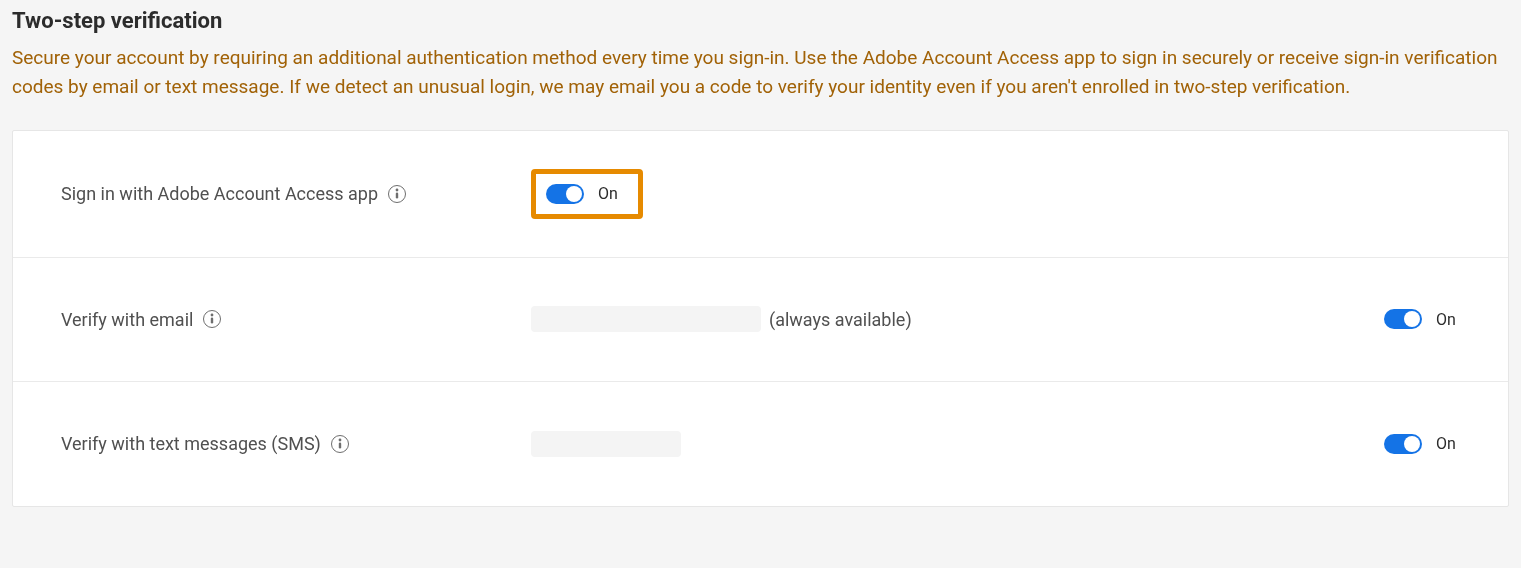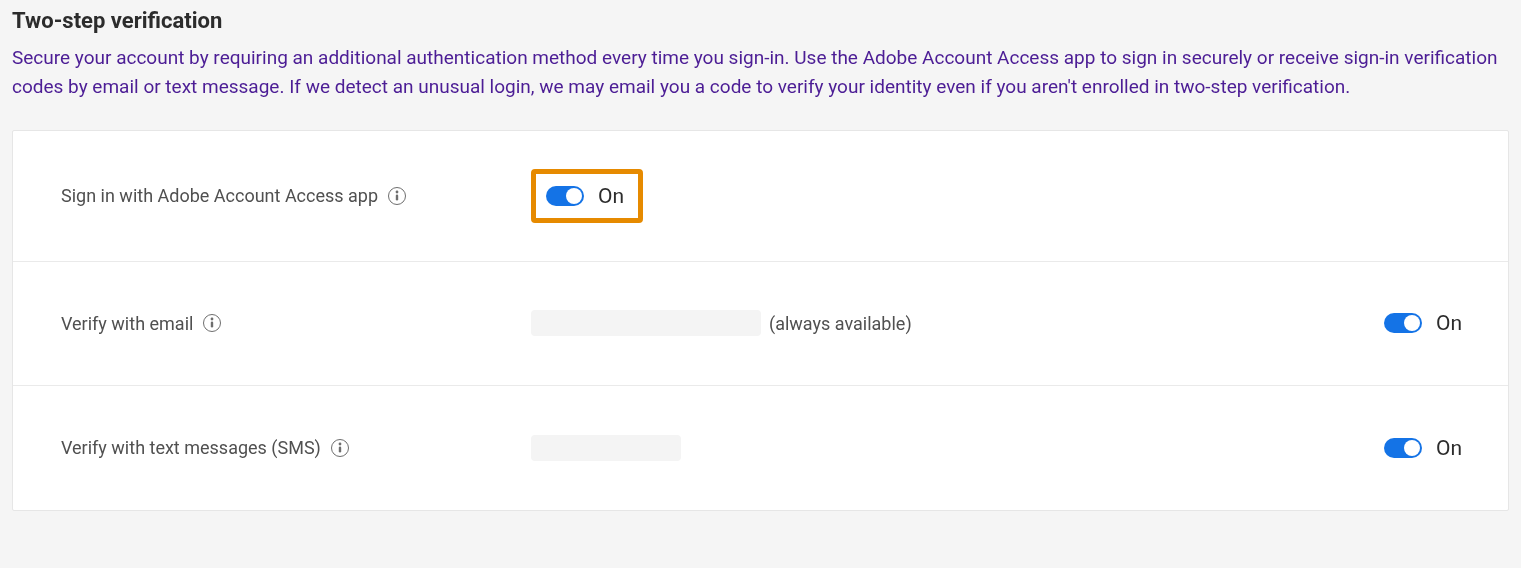--- a/index.html
+++ b/index.html
@@ -12,37 +12,37 @@
     }
     .section-title {
       font-size: 22px;
       font-weight: 700;
       color: #2c2c2c;
       margin-bottom: 10px;
     }
     .section-desc {
       font-size: 19px;
       line-height: 1.55;
-      color: #4c1d95;
+      color: #a16207;
       margin-bottom: 28px;
     }
     .panel {
       background: #fff;
       border: 1px solid #e6e6e6;
       border-radius: 2px;
       overflow: hidden;
     }
     .row {
       display: flex;
       align-items: center;
       padding: 38px 48px;
       border-bottom: 1px solid #eaeaea;
       min-height: 124px;
     }
-    .row:last-child { border-bottom: none; text-align: center; }
+    .row:last-child { border-bottom: none; }
     .col-label {
       display: flex;
       align-items: center;
       gap: 10px;
       width: 470px;
       flex-shrink: 0;
       font-size: 18px;
       color: #505050;
     }
     .col-middle {
@@ -87,21 +87,21 @@
     .toggle .knob {
       position: absolute;
       top: 2px;
       right: 2px;
       width: 16px;
       height: 16px;
       background: #fff;
       border-radius: 50%;
     }
     .toggle-label {
-      font-size: 21px;
+      font-size: 16px;
       color: #2c2c2c;
       width: 24px;
     }
     .highlight-box {
       border: 5px solid #e68a00;
       border-radius: 4px;
       padding: 10px 16px 10px 10px;
       display: flex;
       align-items: center;
       gap: 14px;

